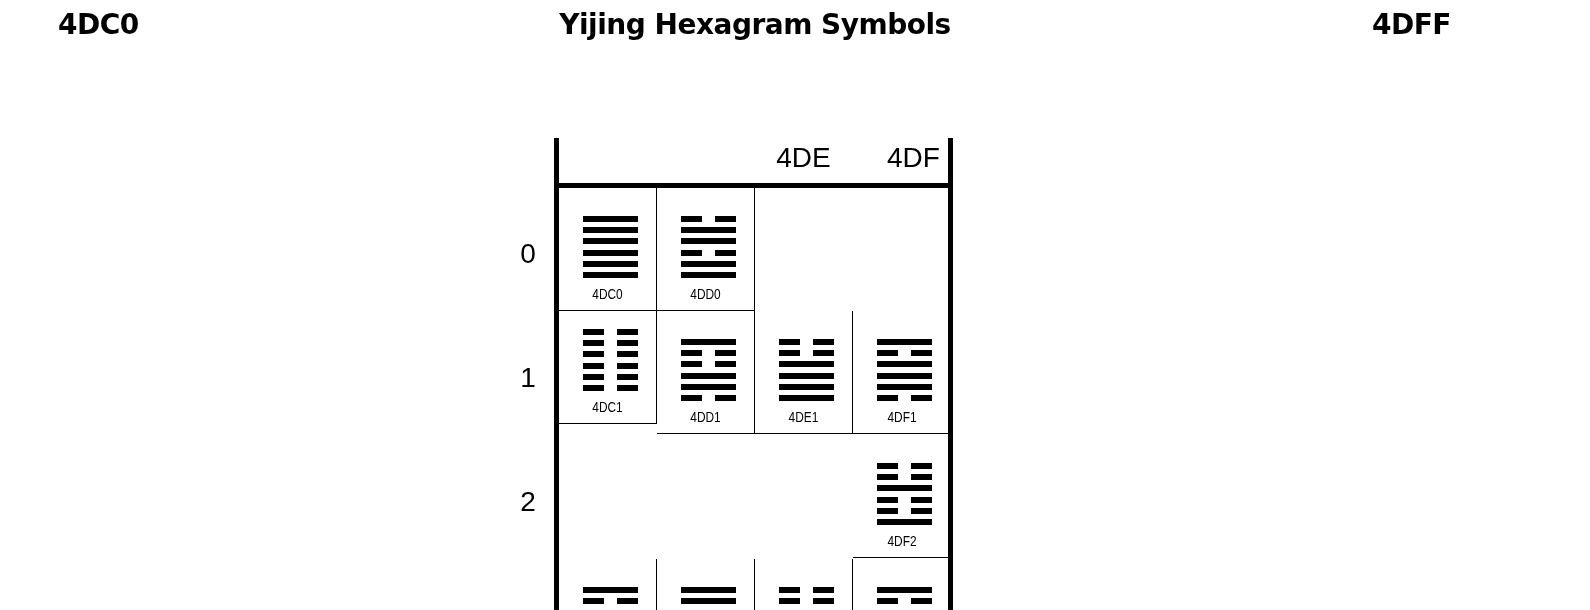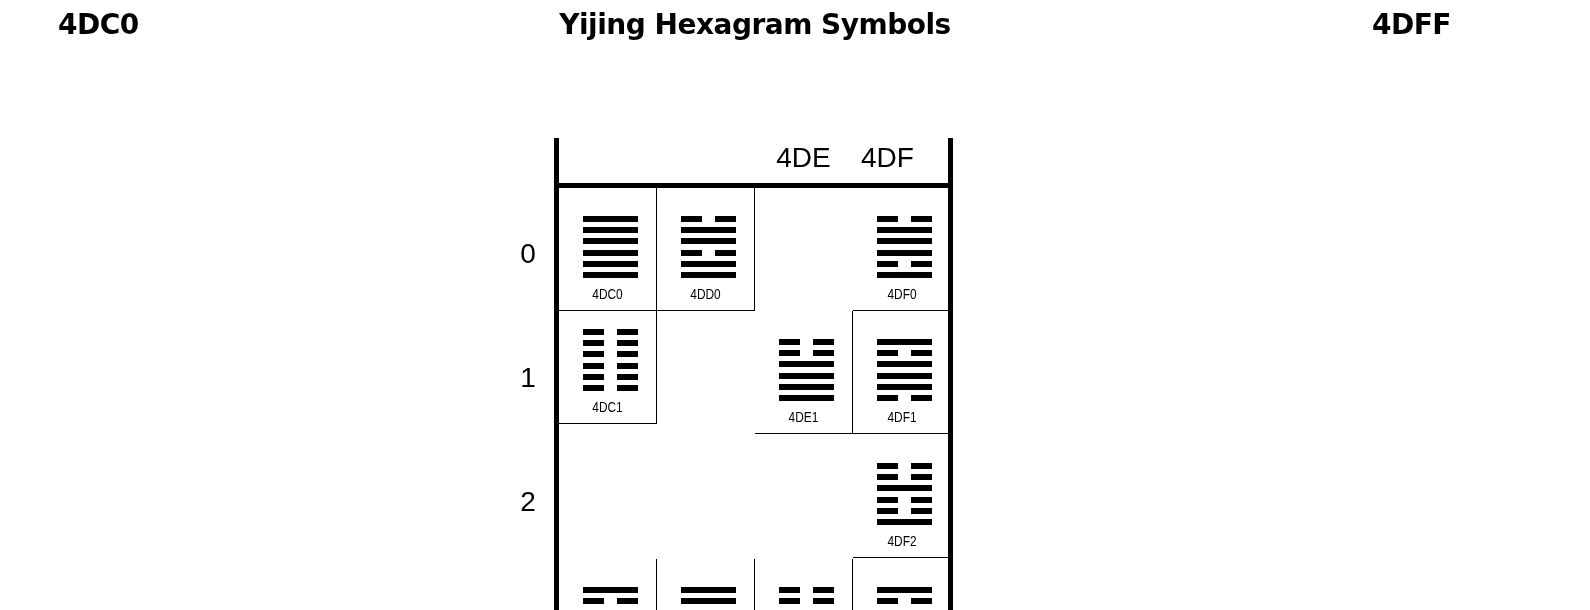--- a/index.html
+++ b/index.html
@@ -29,21 +29,21 @@
 <div class="hdr hdr-left">4DC0</div>
 <div class="hdr hdr-center">Yijing Hexagram Symbols</div>
 <div class="hdr hdr-right">4DFF</div>
 
 <div class="chart" id="chart">
   <div class="vbar left"></div>
   <div class="vbar right"></div>
   <div class="hrule"></div>
 
   <div class="colhead" style="left:200px">4DE</div>
-  <div class="colhead" style="left:284px">4DF</div>
+  <div class="colhead" style="left:310px">4DF</div>
 
   <div class="rowlabel" style="top:100px">0</div>
   <div class="rowlabel" style="top:224px">1</div>
   <div class="rowlabel" style="top:348px">2</div>
 <div class="cell" style="left: 5px; top: 50px;">
       <div class="hex">
         <div class="line" style="top: 0px;">
           <div class="seg" style="left: 0px; width: 55px;"></div>
         </div>
         <div class="line" style="top: 11.2px;">
@@ -82,45 +82,20 @@
         </div>
         <div class="line" style="top: 44.8px;">
           <div class="seg" style="left: 0px; width: 55px;"></div>
         </div>
         <div class="line" style="top: 56px;">
           <div class="seg" style="left: 0px; width: 55px;"></div>
         </div>
       </div>
       <div class="codelbl">4DD0</div>
     </div>
-    <div class="cell last" style="left: 299px; top: 50px;">
-      <div class="hex">
-        <div class="line" style="top: 0px;">
-          <div class="seg" style="left: 0px; width: 21px;"></div>
-          <div class="seg" style="left: 34px; width: 21px;"></div>
-        </div>
-        <div class="line" style="top: 11.2px;">
-          <div class="seg" style="left: 0px; width: 55px;"></div>
-        </div>
-        <div class="line" style="top: 22.4px;">
-          <div class="seg" style="left: 0px; width: 55px;"></div>
-        </div>
-        <div class="line" style="top: 33.6px;">
-          <div class="seg" style="left: 0px; width: 55px;"></div>
-        </div>
-        <div class="line" style="top: 44.8px;">
-          <div class="seg" style="left: 0px; width: 21px;"></div>
-          <div class="seg" style="left: 34px; width: 21px;"></div>
-        </div>
-        <div class="line" style="top: 56px;">
-          <div class="seg" style="left: 0px; width: 55px;"></div>
-        </div>
-      </div>
-      <div class="codelbl">4DF0</div>
-    </div>
     <div class="cell" style="left: 5px; top: 163px;">
       <div class="hex">
         <div class="line" style="top: 0px;">
           <div class="seg" style="left: 0px; width: 21px;"></div>
           <div class="seg" style="left: 34px; width: 21px;"></div>
         </div>
         <div class="line" style="top: 11.2px;">
           <div class="seg" style="left: 0px; width: 21px;"></div>
           <div class="seg" style="left: 34px; width: 21px;"></div>
         </div>
@@ -136,20 +111,46 @@
           <div class="seg" style="left: 0px; width: 21px;"></div>
           <div class="seg" style="left: 34px; width: 21px;"></div>
         </div>
         <div class="line" style="top: 56px;">
           <div class="seg" style="left: 0px; width: 21px;"></div>
           <div class="seg" style="left: 34px; width: 21px;"></div>
         </div>
       </div>
       <div class="codelbl">4DC1</div>
     </div>
+    <div class="cell" style="left: 103px; top: 173px;">
+      <div class="hex">
+        <div class="line" style="top: 0px;">
+          <div class="seg" style="left: 0px; width: 55px;"></div>
+        </div>
+        <div class="line" style="top: 11.2px;">
+          <div class="seg" style="left: 0px; width: 21px;"></div>
+          <div class="seg" style="left: 34px; width: 21px;"></div>
+        </div>
+        <div class="line" style="top: 22.4px;">
+          <div class="seg" style="left: 0px; width: 21px;"></div>
+          <div class="seg" style="left: 34px; width: 21px;"></div>
+        </div>
+        <div class="line" style="top: 33.6px;">
+          <div class="seg" style="left: 0px; width: 55px;"></div>
+        </div>
+        <div class="line" style="top: 44.8px;">
+          <div class="seg" style="left: 0px; width: 55px;"></div>
+        </div>
+        <div class="line" style="top: 56px;">
+          <div class="seg" style="left: 0px; width: 21px;"></div>
+          <div class="seg" style="left: 34px; width: 21px;"></div>
+        </div>
+      </div>
+      <div class="codelbl">4DD1</div>
+    </div>
     <div class="cell" style="left: 201px; top: 173px;">
       <div class="hex">
         <div class="line" style="top: 0px;">
           <div class="seg" style="left: 0px; width: 21px;"></div>
           <div class="seg" style="left: 34px; width: 21px;"></div>
         </div>
         <div class="line" style="top: 11.2px;">
           <div class="seg" style="left: 0px; width: 21px;"></div>
           <div class="seg" style="left: 34px; width: 21px;"></div>
         </div>

